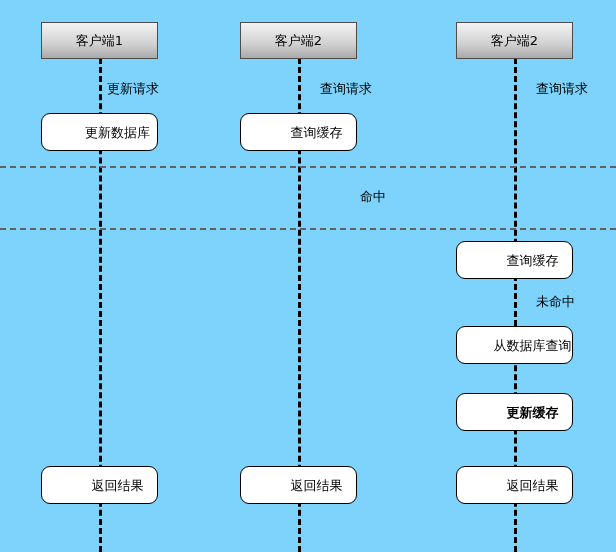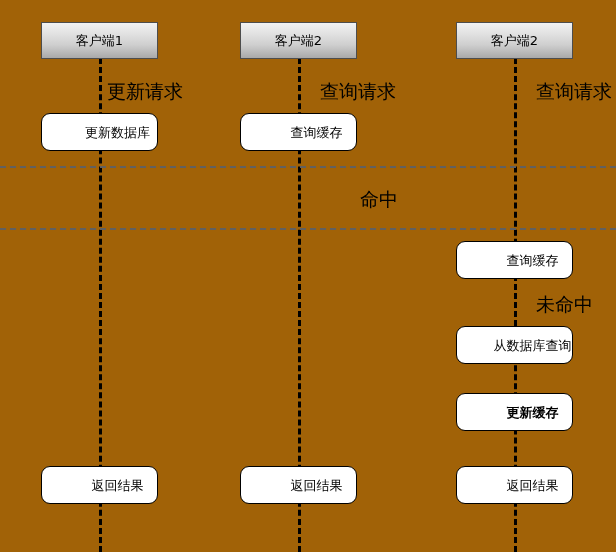--- a/index.html
+++ b/index.html
@@ -7,21 +7,21 @@
     padding: 0;
     background: #ffffff;
   }
   body {
     font-family: "DejaVu Sans", "Liberation Sans", sans-serif;
   }
   #canvas {
     position: relative;
     width: 616px;
     height: 552px;
-    background: #a16207;
+    background: #7dd3fc;
     overflow: hidden;
   }
 
   
   .lifeline {
     position: absolute;
     width: 0;
     border-left: 3px dashed #000000;
     z-index: 1;
   }
@@ -58,21 +58,21 @@
   }
   .step-box span {
     font-size: 13px;
     color: #000000;
     line-height: 1;
   }
 
   
   .edge-label {
     position: absolute;
-    font-size: 19px;
+    font-size: 13px;
     color: #000000;
     line-height: 1;
     white-space: nowrap;
     z-index: 4;
   }
 
   
   .separator {
     position: absolute;
     left: 0;

